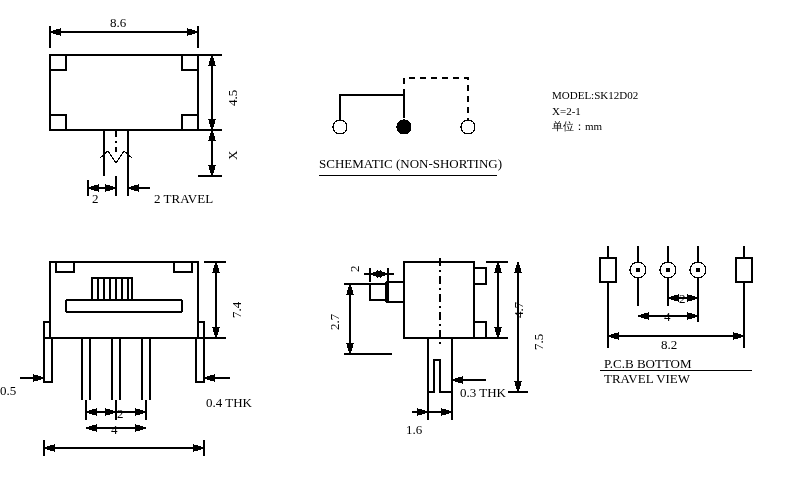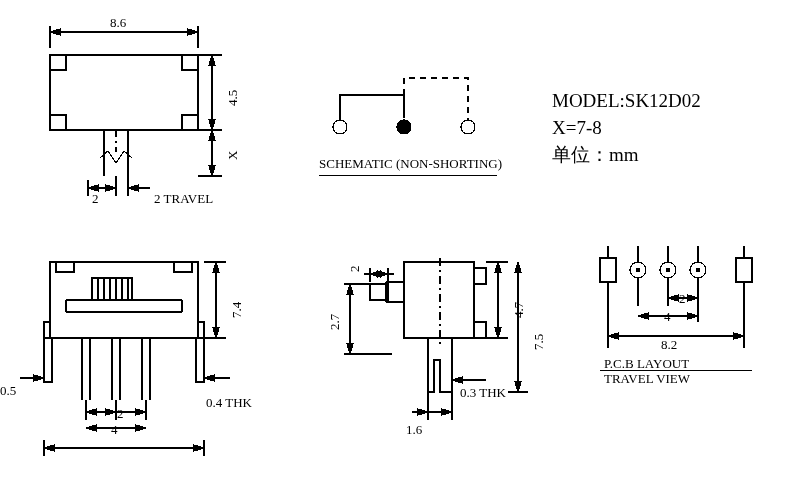--- a/index.html
+++ b/index.html
@@ -21,21 +21,21 @@
     line-height:1;
   }
   .lbl.vert{
     transform-origin:0 0;
     transform:rotate(-90deg);
   }
   svg{position:absolute;left:0;top:0;}
   .model-block{
     position:absolute;
     left:552px;top:88px;
-    font-size:19px;
+    font-size:11px;
     line-height:1.42;
     font-family:"Liberation Serif", serif;
   }
   .model-block div{white-space:nowrap;}
 </style>
 </head>
 <body>
 
 <div class="stage">
 
@@ -234,37 +234,37 @@
   <div class="lbl" style="left:110px;top:16px;">8.6</div>
   <div class="lbl vert" style="left:226px;top:106px;">4.5</div>
   <div class="lbl vert" style="left:226px;top:160px;">X</div>
   <div class="lbl" style="left:92px;top:192px;">2</div>
   <div class="lbl" style="left:154px;top:192px;">2  TRAVEL</div>
 
   <div class="lbl" style="left:319px;top:157px;">SCHEMATIC (NON-SHORTING)</div>
 
   <div class="model-block">
     <div>MODEL:SK12D02</div>
-    <div>X=7-8</div>
+    <div>X=2-1</div>
     <div>单位：mm</div>
   </div>
 
   <div class="lbl vert" style="left:230px;top:318px;">7.4</div>
   <div class="lbl" style="left:0px;top:384px;">0.5</div>
   <div class="lbl" style="left:206px;top:396px;">0.4 THK</div>
   <div class="lbl" style="left:117px;top:407px;">2</div>
   <div class="lbl" style="left:111px;top:423px;">4</div>
   <div class="lbl" style="left:110px;top:443px;"></div>
 
   <div class="lbl vert" style="left:348px;top:272px;">2</div>
   <div class="lbl vert" style="left:328px;top:330px;">2.7</div>
   <div class="lbl vert" style="left:512px;top:318px;">4.7</div>
   <div class="lbl vert" style="left:532px;top:350px;">7.5</div>
   <div class="lbl" style="left:460px;top:386px;">0.3 THK</div>
   <div class="lbl" style="left:406px;top:423px;">1.6</div>
 
   <div class="lbl" style="left:679px;top:292px;">2</div>
   <div class="lbl" style="left:664px;top:310px;">4</div>
   <div class="lbl" style="left:661px;top:331px;margin-top:7px;">8.2</div>
-  <div class="lbl" style="left:604px;top:357px;">P.C.B LAYOUT</div>
+  <div class="lbl" style="left:604px;top:357px;">P.C.B BOTTOM</div>
   <div class="lbl" style="left:604px;top:372px;">TRAVEL VIEW</div>
 
 </div>
 
 </body></html>

